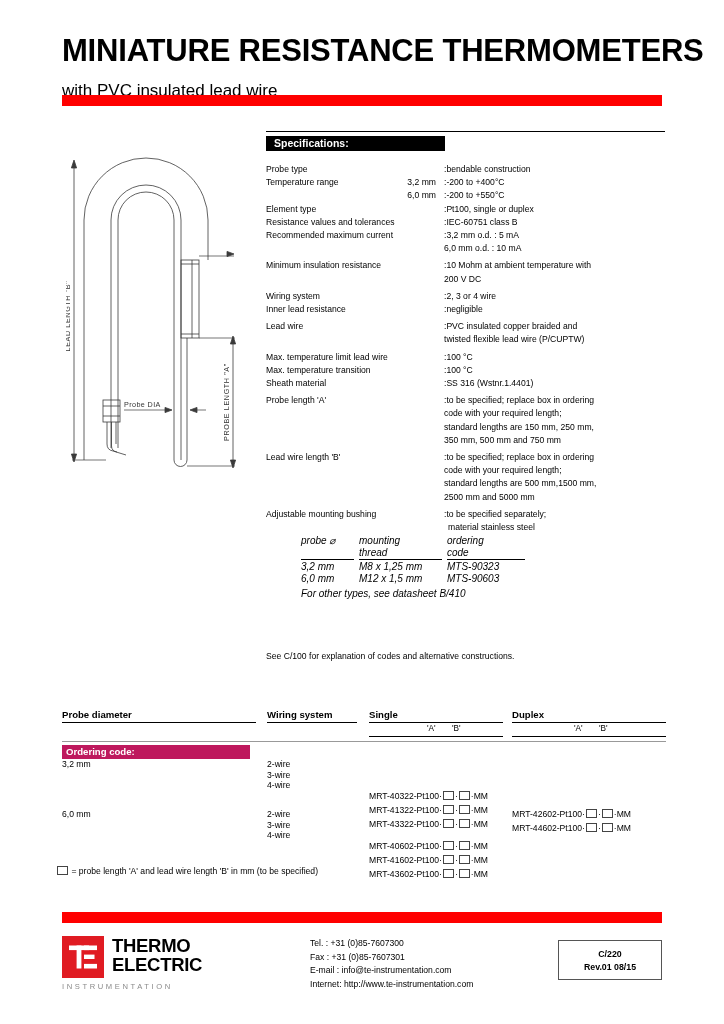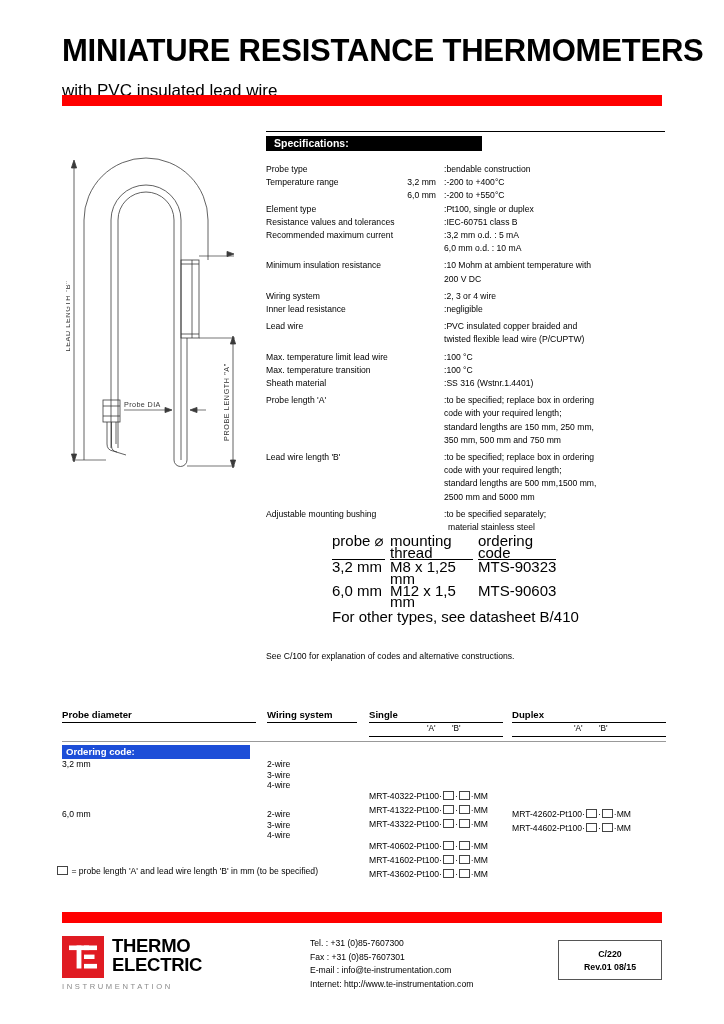--- a/index.html
+++ b/index.html
@@ -74,21 +74,21 @@
     left: 266px;
     top: 131px;
     width: 399px;
     height: 1px;
     background: #000;
   }
   .spec-heading {
     position: absolute;
     left: 266px;
     top: 136px;
-    width: 216px;
+    width: 179px;
     height: 15px;
     background: #000000;
     color: #ffffff;
     font-size: 10.5px;
     font-weight: bold;
     line-height: 15px;
     padding-left: 8px;
     box-sizing: border-box;
   }
   .spec-table {
@@ -116,23 +116,24 @@
     box-sizing: border-box;
   }
   .sp-val {
     flex: 1 1 auto;
   }
   .sp-val.indent { padding-left: 4px; }
 
   
   .bush-table {
     margin-top: 1px;
-    margin-left: 66px;
-    font-size: 15px;
+    margin-left: 35px;
+    font-size: 10px;
     line-height: 11.6px;
+    font-style: italic;
   }
   .bt-row { display: flex; }
   .bt-c1 { width: 58px; flex: 0 0 58px; }
   .bt-c2 { width: 88px; flex: 0 0 88px; }
   .bt-c3 { width: 80px; flex: 0 0 80px; }
   .bt-rule {
     display: flex;
     margin-top: 1px;
     margin-bottom: 1px;
   }
@@ -195,21 +196,21 @@
     width: 604px;
     height: 1px;
     background: #999;
   }
   .ordercode-box {
     position: absolute;
     left: 0;
     top: 36px;
     width: 188px;
     height: 14px;
-    background: #1d4ed8;
+    background: #be185d;
     color: #fff;
     font-weight: bold;
     font-size: 9.6px;
     line-height: 14px;
     padding-left: 4px;
     box-sizing: border-box;
   }
   .ord-body {
     position: absolute;
     left: 0;

